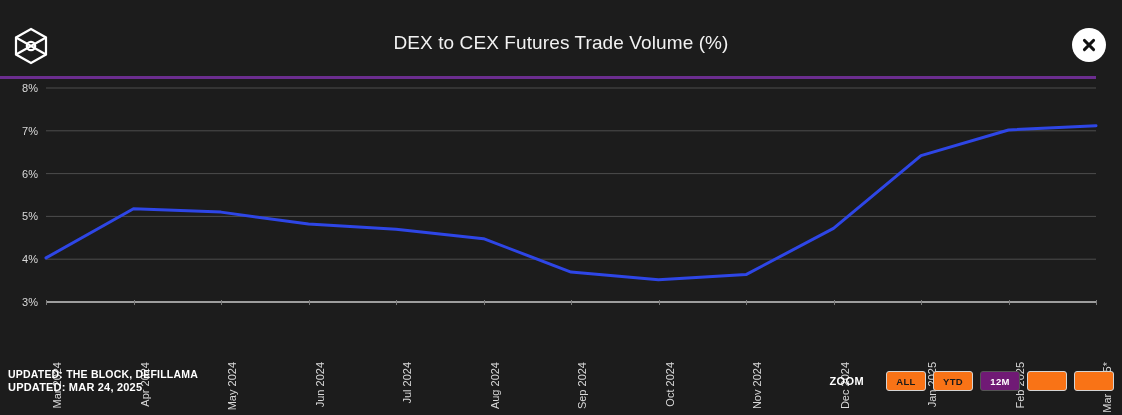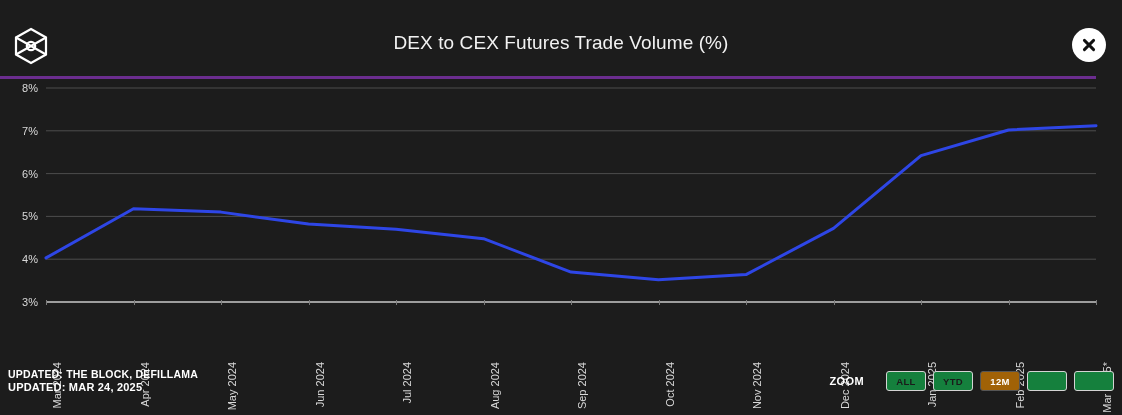--- a/index.html
+++ b/index.html
@@ -114,32 +114,32 @@
   }
   .zoom-label {
     color: #ffffff;
     font-size: 11px;
     font-weight: bold;
     letter-spacing: .4px;
     margin-right: 2px;
   }
   .zoom-btn {
     width: 40px; height: 20px;
-    background: #15803d;
+    background: #f97316;
     border: 1px solid #d4d4d4;
     border-radius: 3px;
     color: #1a1a1a;
     font-size: 9.5px;
     font-weight: bold;
     display: flex; align-items: center; justify-content: center;
     cursor: pointer;
     letter-spacing: .3px;
   }
   .zoom-btn.active {
-    background: #a16207;
+    background: #701a75;
     border-color: #555555;
     color: #ffffff;
   }
   .zoom-btn.blank { color: transparent; }
 </style>
 </head>
 <body>
 
 <div id="app">
 

